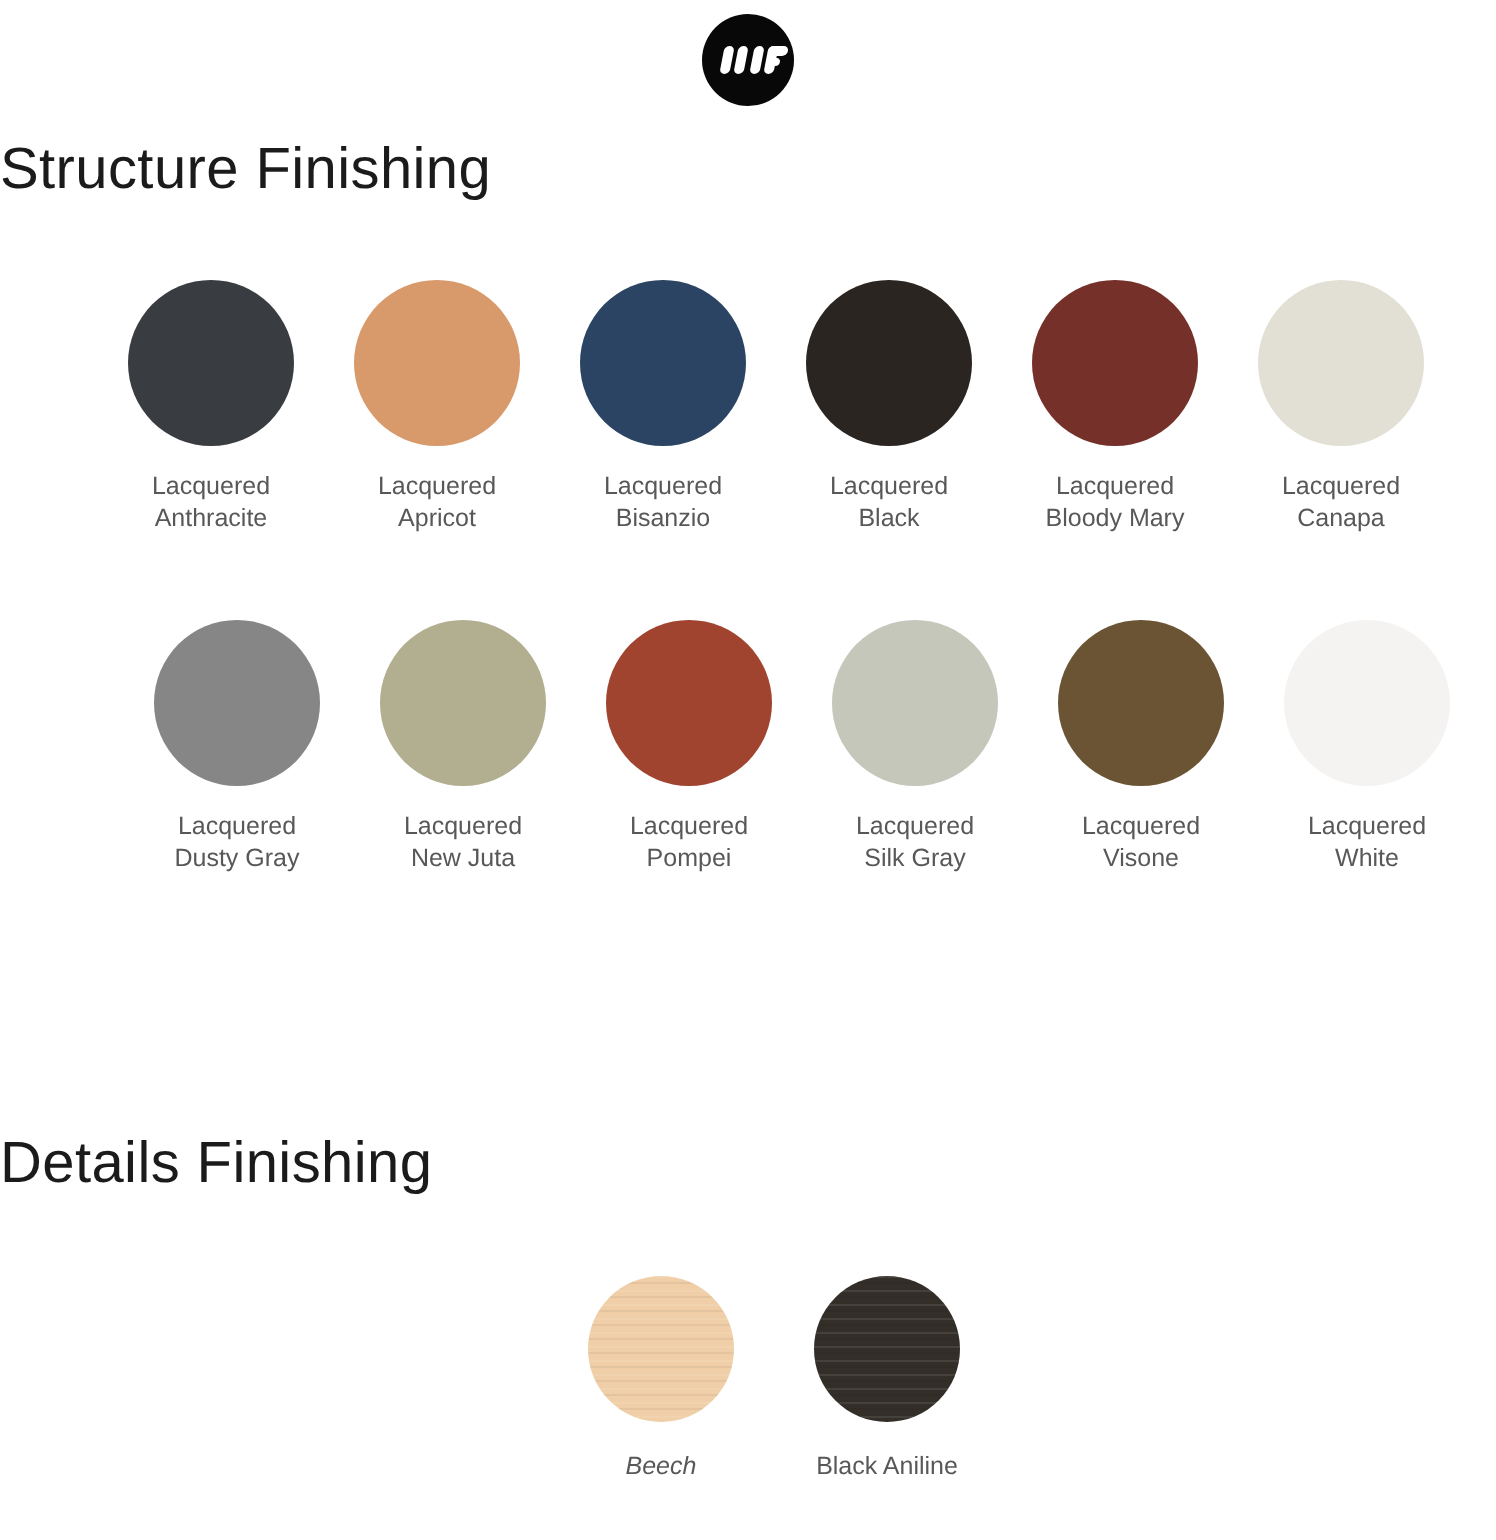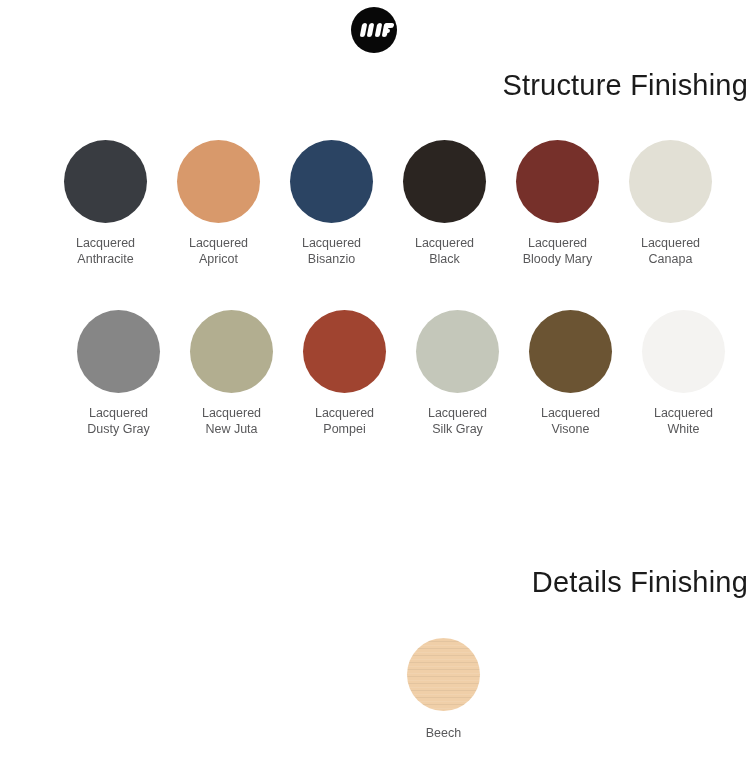--- a/index.html
+++ b/index.html
@@ -44,21 +44,21 @@
   .logo .b3 { left: 24.8px; top: 16px; width: 5.2px; height: 14px; }
   .logo .f-stem { left: 32.4px; top: 16px; width: 5.2px; height: 14px; }
   .logo .f-top  { left: 32.6px; top: 16px; width: 10px; height: 4.6px; transform: skewX(-11deg); }
   .logo .f-mid  { left: 32.2px; top: 21.6px; width: 7.4px; height: 3.7px; transform: skewX(-11deg); }
 
   
   .section-title {
     position: absolute;
     left: 0;
     width: 748px;
-    text-align: right;
+    text-align: left;
     font-size: 29px;
     font-weight: 400;
     color: #1b1b1b;
     letter-spacing: 0.2px;
     margin: 0;
   }
   #structure-title { top: 69px; }
   #details-title   { top: 566px; }
 
   
@@ -200,15 +200,19 @@
       <div class="swatch-label" style="color: rgb(88, 88, 90);">Lacquered
 White</div>
     </div>
   </div>
 
 <h2 class="section-title" id="details-title" style="color: rgb(27, 27, 27);">Details Finishing</h2>
 
 <div class="swatch-row" id="row-details">
     <div class="swatch-cell">
       <div class="swatch-disc wood" style="background: rgb(240, 207, 168);"></div>
-      <div class="swatch-label" style="color: rgb(88, 88, 90);">Beech</div>
+      <div class="swatch-label" style="color: rgb(88, 88, 90); font-style: italic;">Beech</div>
+    </div>
+    <div class="swatch-cell">
+      <div class="swatch-disc wood" style="background: rgb(51, 46, 40);"></div>
+      <div class="swatch-label" style="color: rgb(88, 88, 90);">Black Aniline</div>
     </div>
   </div>
 
 </body></html>

